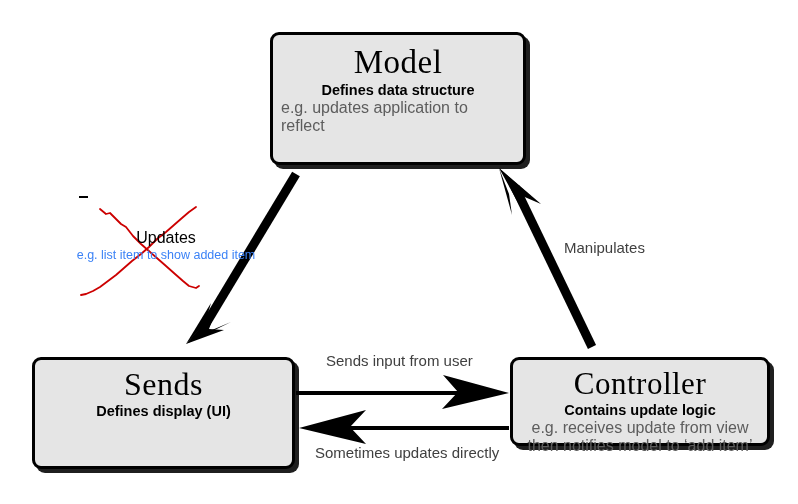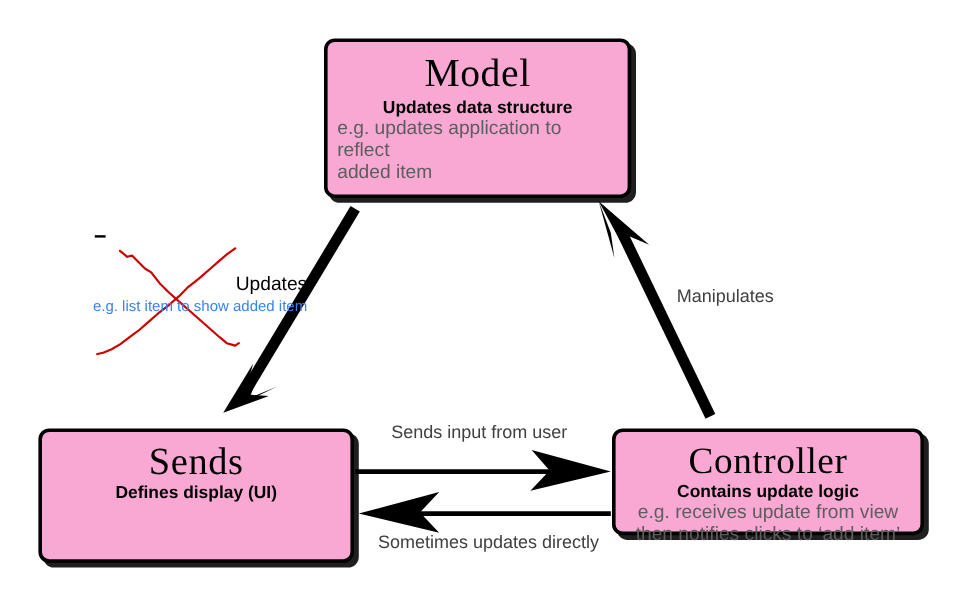--- a/index.html
+++ b/index.html
@@ -19,21 +19,21 @@
     position: absolute;
     left: 0;
     top: 0;
     width: 798px;
     height: 504px;
     pointer-events: none;
   }
   .node {
     position: absolute;
     box-sizing: border-box;
-    background: #f9a8d4;
+    background: #e5e5e5;
     border: 3px solid #000000;
     border-radius: 9px;
     box-shadow: 4px 4px 0 0 rgba(0,0,0,0.88);
     text-align: center;
     padding: 6px 8px 4px 8px;
   }
   .node-title {
     font-family: "Liberation Serif", serif;
     font-weight: 400;
     font-size: 33px;
@@ -89,21 +89,21 @@
   }
   #label-sends-input { left: 326px; top: 352px; }
   #label-sometimes   { left: 315px; top: 444px; }
   #label-manipulates { left: 564px; top: 239px; }
 
   #label-updates-group {
     position: absolute;
     left: 76px;
     top: 228px;
     width: 180px;
-    text-align: right;
+    text-align: center;
   }
   #label-updates-title {
     font-family: "Liberation Sans", sans-serif;
     font-size: 16px;
     color: #000000;
     line-height: 19px;
   }
   #label-updates-eg {
     font-family: "Liberation Sans", sans-serif;
     font-size: 12.5px;
@@ -153,35 +153,34 @@
     <g stroke="#cc0000" stroke-width="1.8" fill="none" stroke-linecap="round" stroke-linejoin="round">
       <path d="M 100,209 L 106,214 L 110,213 L 116,219 L 121,224 L 126,227 L 133,236 L 141,244
                L 150,252 L 158,259 L 166,266 L 175,274 L 183,281 L 189,286 L 196,288 L 199,286"></path>
       <path d="M 196,207 L 189,212 L 182,218 L 174,225 L 166,232 L 157,239 L 149,247 L 141,254
                L 132,261 L 124,268 L 116,275 L 108,281 L 100,287 L 93,291 L 86,294 L 81,295"></path>
     </g>
   </svg>
 
   <div class="node" id="node-model">
     <div class="node-title">Model</div>
-    <div class="node-sub">Updates data structure</div>
+    <div class="node-sub">Defines data structure</div>
     <div class="node-eg left">e.g. updates application to reflect</div>
-    <div class="node-eg left">added item</div>
   </div>
 
   <div class="node" id="node-view">
     <div class="node-title">Sends</div>
     <div class="node-sub">Defines display (UI)</div>
   </div>
 
   <div class="node" id="node-controller">
     <div class="node-title">Controller</div>
     <div class="node-sub">Contains update logic</div>
     <div class="node-eg">e.g. receives update from view</div>
-    <div class="node-eg">then notifies clicks to ‘add item’</div>
+    <div class="node-eg">then notifies model to ‘add item’</div>
   </div>
 
   <div id="stray-dash"></div>
 
   <div id="label-updates-group">
     <div id="label-updates-title">Updates</div>
     <div id="label-updates-eg">e.g. list item to show added item</div>
   </div>
 
   <div class="edge-label" id="label-sends-input">Sends input from user</div>

